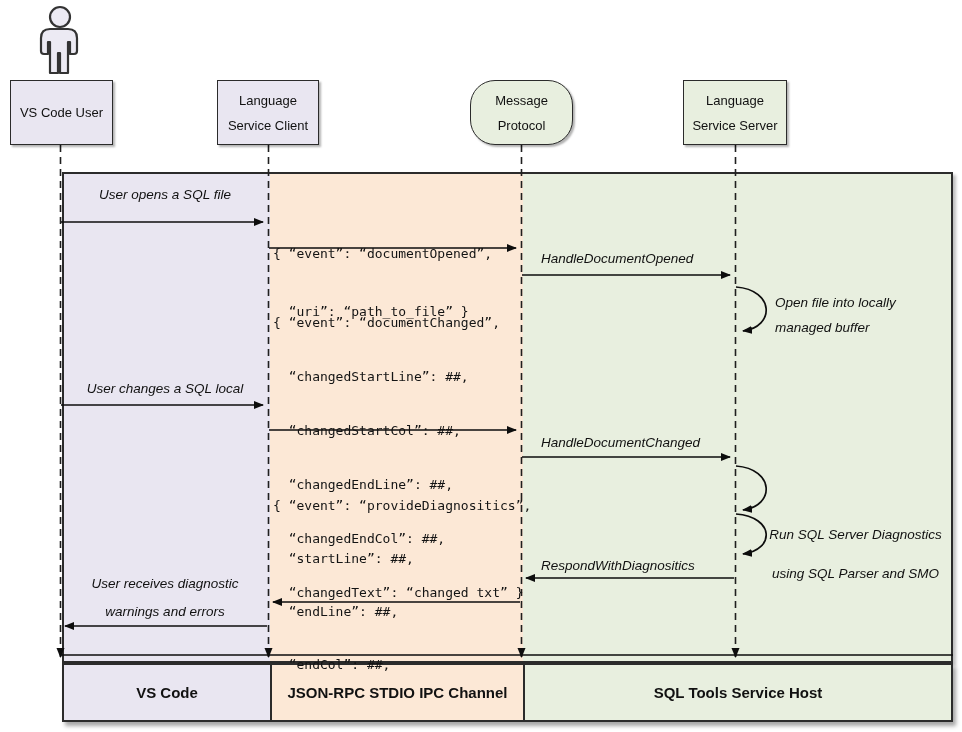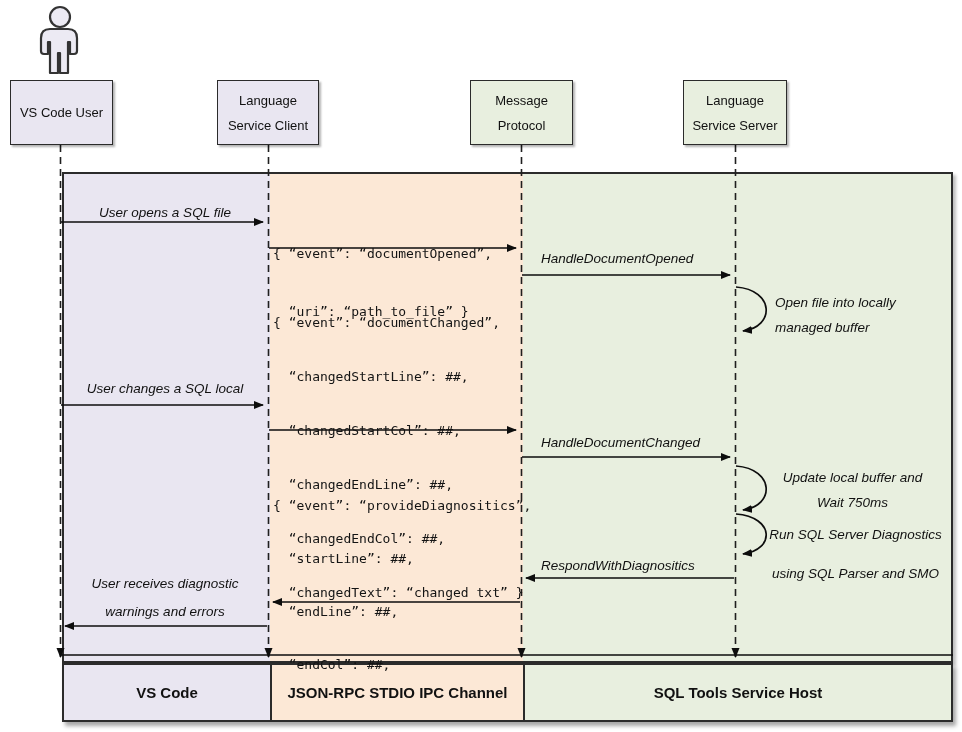--- a/index.html
+++ b/index.html
@@ -72,21 +72,21 @@
     <div class="band grn"></div>
   </div>
 
   <div class="hbox" style="left:10px;width:103px;">
     <span>VS Code User</span>
   </div>
   <div class="hbox" style="left:217px;width:102px;">
     <span>Language</span>
     <span>Service Client</span>
   </div>
-  <div class="hbox green" style="left:470px;width:103px;">
+  <div class="hbox green" style="left:470px;width:103px;border-radius:25px;">
     <span>Message</span>
     <span>Protocol</span>
   </div>
   <div class="hbox green" style="left:683px;width:104px;">
     <span>Language</span>
     <span>Service Server</span>
   </div>
 
   <svg id="lines" width="962" height="732" viewBox="0 0 962 732">
     <defs>
@@ -114,37 +114,33 @@
       <path marker-end="url(#ah)" d="M520,602 H273"></path>
       <path marker-end="url(#ah)" d="M267,626 H65"></path>
       <path d="M60,655 H953"></path>
       <path marker-end="url(#ah)" d="M60.5,648 V657"></path>
       <path marker-end="url(#ah)" d="M268.5,648 V657"></path>
       <path marker-end="url(#ah)" d="M521.5,648 V657"></path>
       <path marker-end="url(#ah)" d="M735.5,648 V657"></path>
     </g>
   </svg>
 
-  <div class="lbl ctr" style="left:62px;top:204px;width:206px;">User opens a SQL file</div>
+  <div class="lbl ctr" style="left:62px;top:186px;width:206px;">User opens a SQL file</div>
   <div class="lbl" style="left:541px;top:250px;">HandleDocumentOpened</div>
   <div class="lbl ctr" style="left:62px;top:380px;width:206px;">User changes a SQL local</div>
   <div class="lbl" style="left:541px;top:434px;">HandleDocumentChanged</div>
   <div class="lbl" style="left:541px;top:557px;">RespondWithDiagnositics</div>
   <div class="lbl ctr" style="left:62px;top:575px;width:206px;">
     <div>User receives diagnostic</div>
     <div style="margin-top:11px;">warnings and errors</div>
   </div>
 
   <div class="note" style="left:775px;top:295px;">
     <div>Open file into locally</div>
     <div style="margin-top:10px;">managed buffer</div>
-  </div>
-  <div class="note" style="left:765px;top:470px;width:175px;text-align:center;">
-    <div>Update local buffer and</div>
-    <div style="margin-top:10px;">Wait 750ms</div>
   </div>
   <div class="note" style="left:763px;top:527px;width:185px;text-align:center;">
     <div>Run SQL Server Diagnostics</div>
     <div style="margin-top:24px;">using SQL Parser and SMO</div>
   </div>
 
   <div class="payload" style="left:273px;top:210px;--lh:28px;">
     <div>{ “event”: “documentOpened”,</div>
     <div>  “uri”: “path_to_file” }</div>
   </div>

